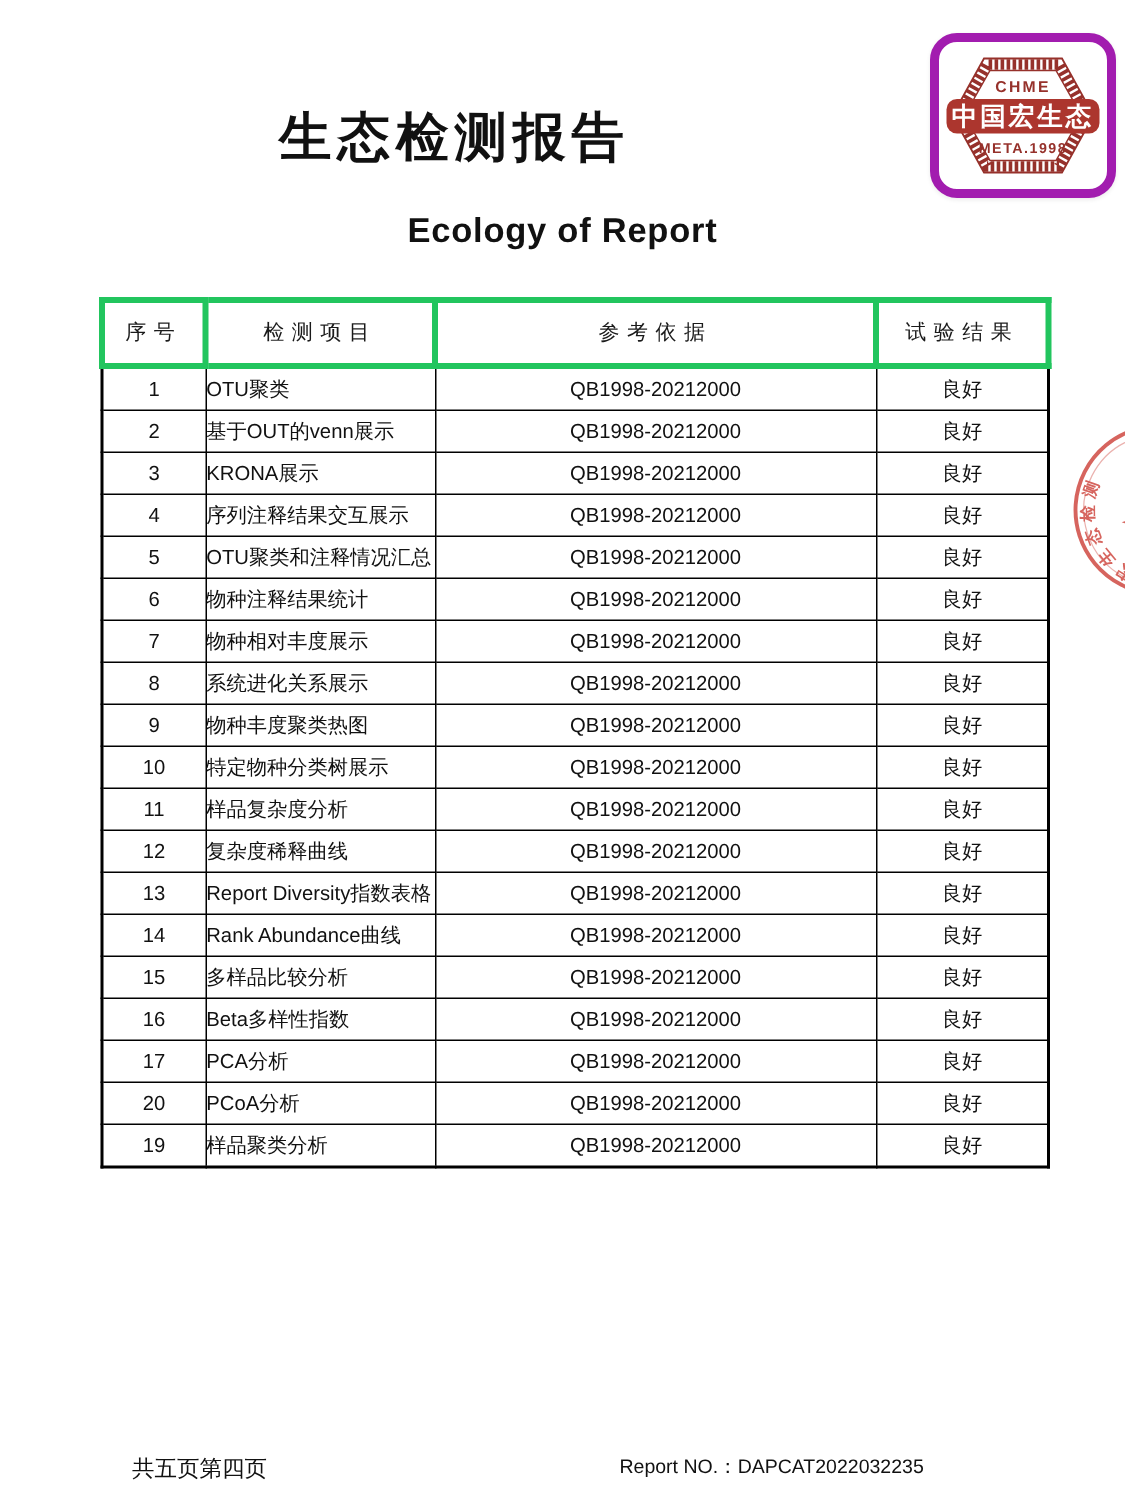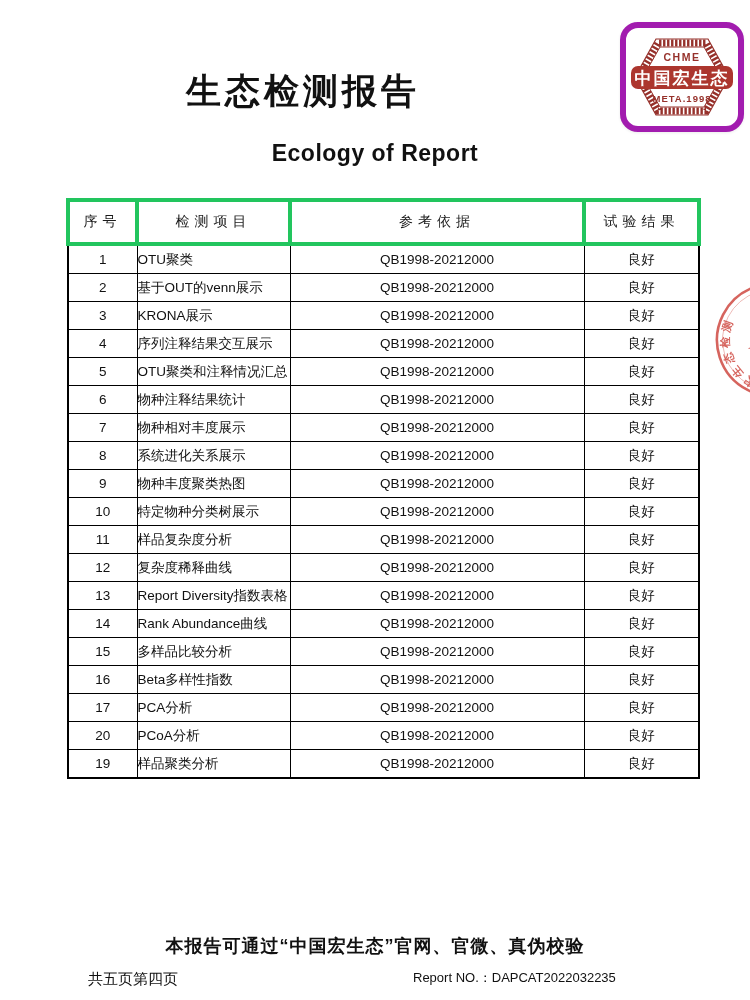--- a/index.html
+++ b/index.html
@@ -220,17 +220,16 @@
           <path id="sealArc" d="M 75,106 A 44,44 0 0 1 75,18"></path>
         </defs>
         <text font-size="11" font-weight="bold" fill="#cf4a42" font-family="Liberation Sans, sans-serif" letter-spacing="4">
           <textPath href="#sealArc">中国宏生态检测</textPath>
         </text>
         <text x="48" y="66" font-size="9" fill="#cf4a42" font-weight="bold">★</text>
       </g>
     </svg>
   </div>
 
-  <div class="verify-line">本报告可通过“中国宏生态”官网、官微、真伪校验</div>
   <div class="page-info">共五页第四页</div>
   <div class="report-no"><span>Report NO.：</span><span>DAPCAT2022032235</span></div>
 
 </div>
 
 </body></html>

